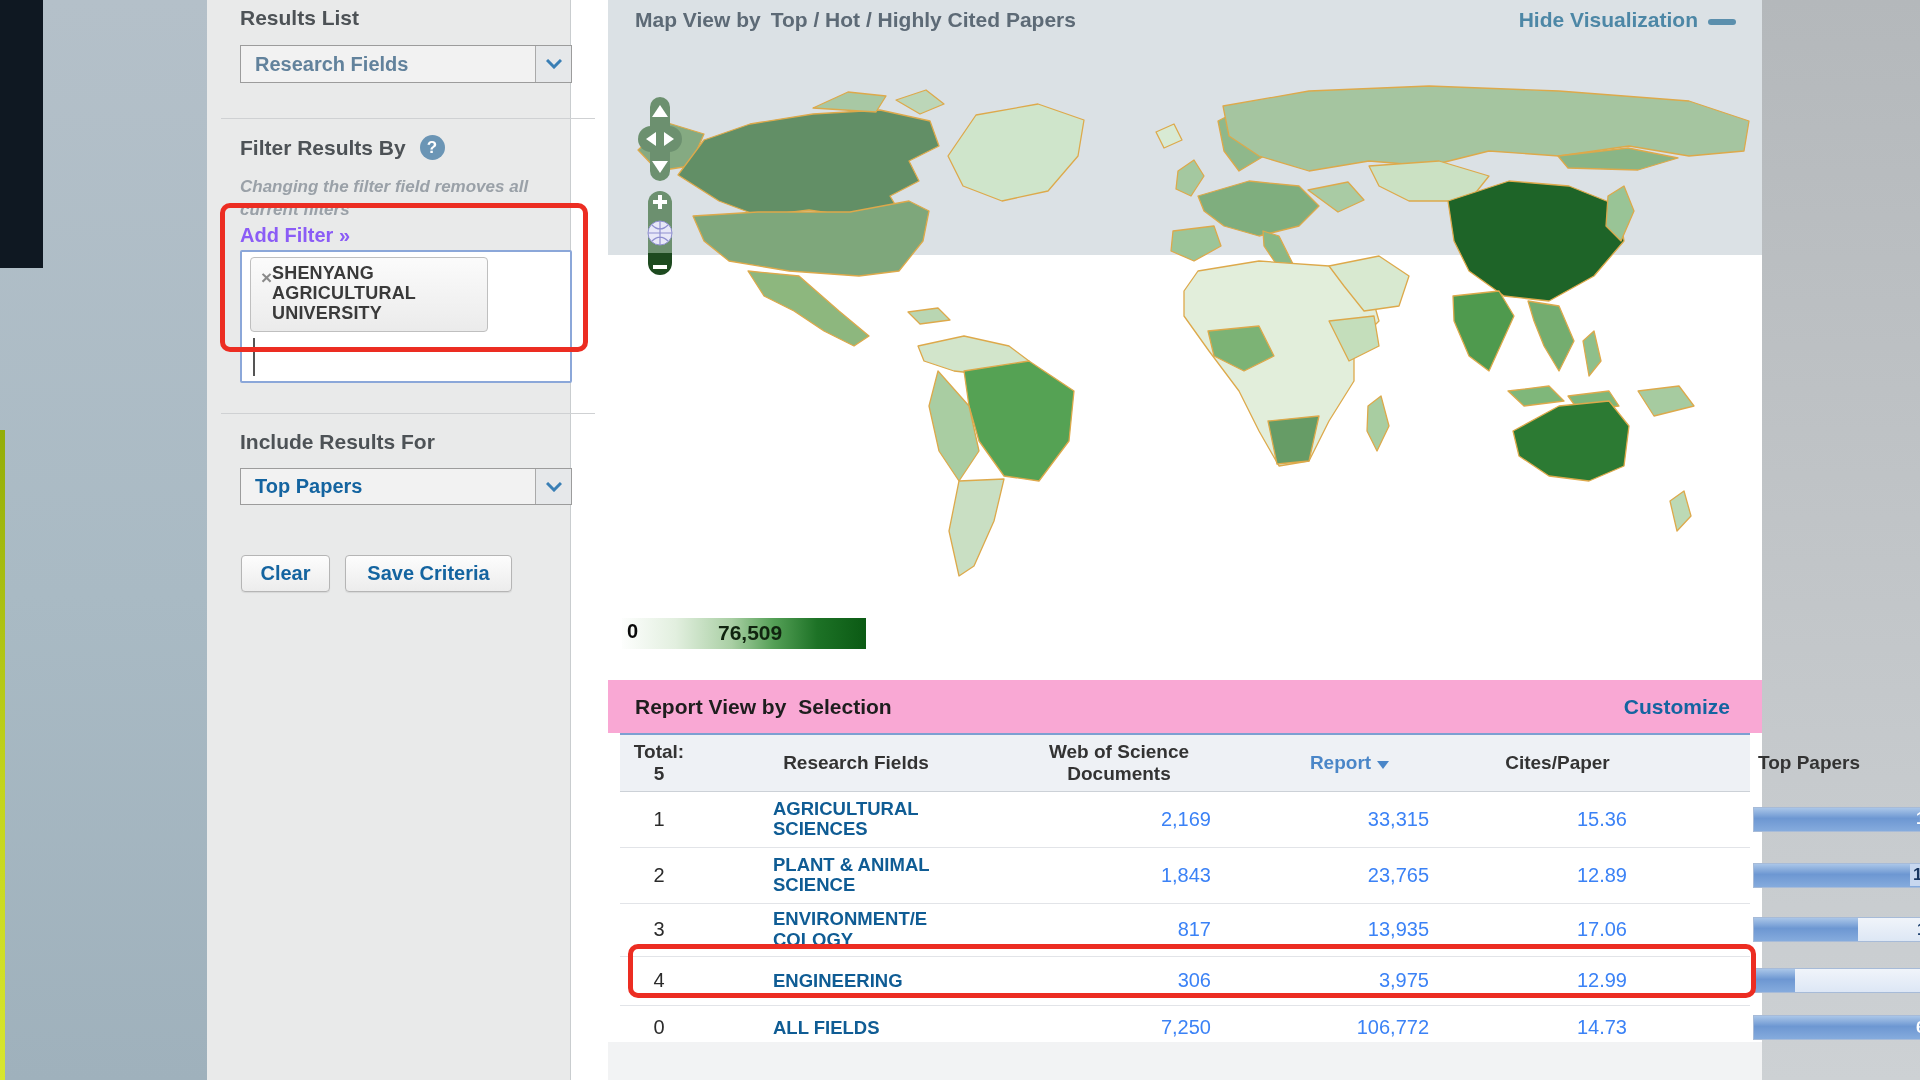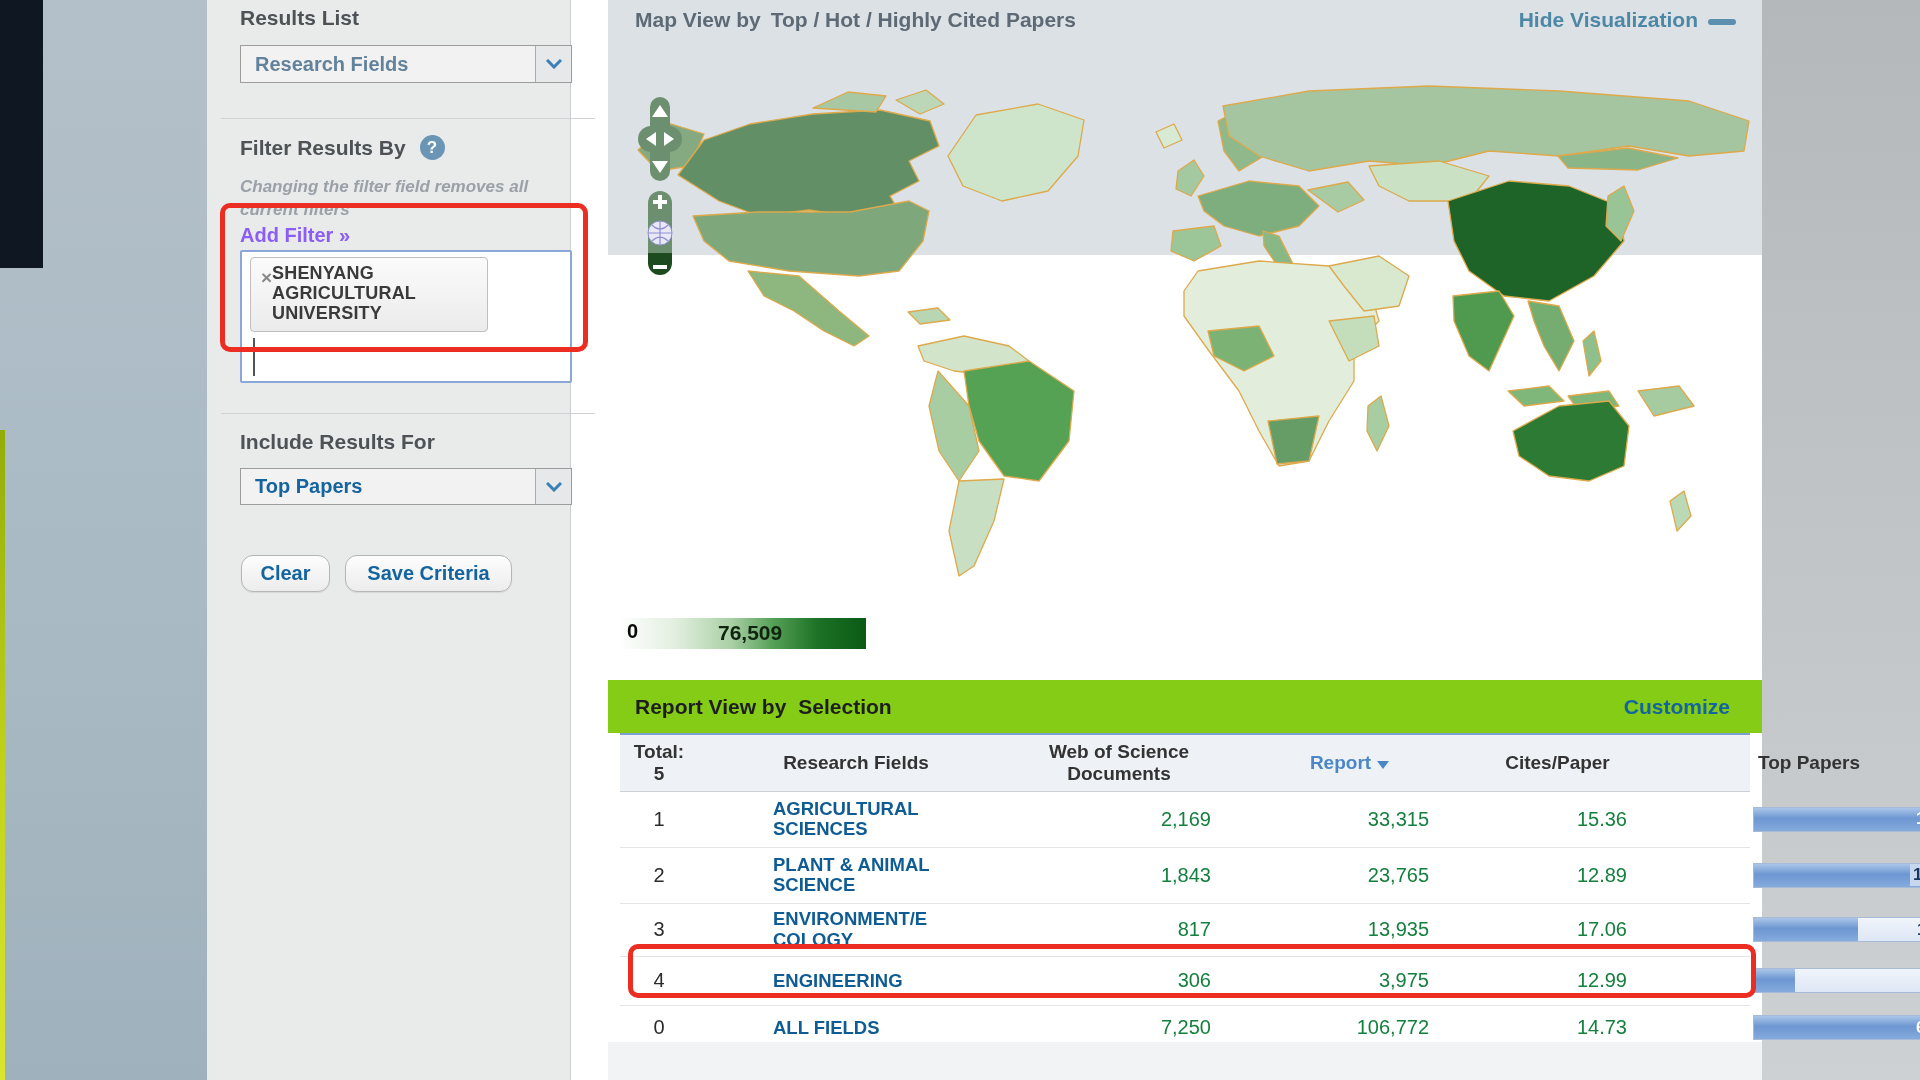--- a/index.html
+++ b/index.html
@@ -35,21 +35,21 @@
   .add-filter { position:absolute; left:33px; top:224px; font-size:20px; font-weight:bold; color:#8b5cf6; }
   .filter-box { position:absolute; left:33px; top:250px; width:332px; height:133px; background:#fff;
           border:2px solid #8ba7d9; border-radius:2px; }
   .filter-tag { position:absolute; left:8px; top:5px; width:238px; padding:6px 8px 8px 10px;
           background:linear-gradient(180deg,#fbfbfb,#ebebeb); border:1px solid #bfbfbf; border-radius:4px; }
   .tag-x { position:absolute; left:10px; top:10px; font-size:19px; font-weight:bold; color:#8a8a8a; line-height:1; }
   .tag-text { display:block; margin-left:11px; max-width:180px; font-size:18px; font-weight:bold;
           color:#3a3a3a; line-height:1.1; letter-spacing:.2px; }
   .caret { position:absolute; left:11px; top:86px; width:2px; height:38px; background:#555; }
   .btn { position:absolute; top:555px; height:37px; background:linear-gradient(180deg,#fdfdfd,#ececec);
-         border:1px solid #b5b5b5; border-radius:12px; font-size:20px; font-weight:bold; color:#1464a0;
+         border:1px solid #b5b5b5; border-radius:4px; font-size:20px; font-weight:bold; color:#1464a0;
          display:flex; align-items:center; justify-content:center; box-shadow:0 1px 1px rgba(0,0,0,.08);text-align:right; }
   .btn-clear { left:34px; width:89px; }
   .btn-save  { left:138px; width:167px; }
 
   
   .panel { position:absolute; left:401px; top:0; width:1154px; height:1080px; background:#ffffff;border-radius:18px; }
   .map-band { position:absolute; left:0; top:0; width:1154px; height:255px; background:#dbe1e5; }
   .map-title { position:absolute; left:27px; top:8px; font-size:21px; font-weight:bold; color:#5d6a76; }
   .map-title .tv { margin-left:10px; }
   .hide-link { position:absolute; right:26px; top:8px; font-size:21px; font-weight:bold; color:#4d87a6;
@@ -58,39 +58,39 @@
   .map-svg { position:absolute; left:0; top:60px; }
 
   
   .ctl { position:absolute; left:29px; top:95px; }
   .legend { position:absolute; left:14px; top:618px; width:244px; height:31px;
             background:linear-gradient(90deg,#fdfefd 0%,#e2efdf 22%,#a9cfa4 45%,#55a057 62%,#1d7226 80%,#0b5a14 100%); }
   .legend .lg-min { position:absolute; left:5px; top:2px; font-size:20px; font-weight:bold; color:#0a0a0a; }
   .legend .lg-max { position:absolute; left:96px; top:3px; font-size:21px; font-weight:bold; color:#10240f; }
 
   
-  .report-bar { position:absolute; left:0; top:680px; width:1154px; height:53px; background:#84cc16; }
+  .report-bar { position:absolute; left:0; top:680px; width:1154px; height:53px; background:#f9a8d4; }
   .report-title { position:absolute; left:27px; top:15px; font-size:21px; font-weight:bold; color:#1e1e1e; }
   .report-title .tv { margin-left:12px; }
   .customize { position:absolute; right:32px; top:15px; font-size:21px; font-weight:bold; color:#1464a0; }
 
   .table { position:absolute; left:12px; top:733px; width:1130px; }
   .trow { display:grid; grid-template-columns:78px 240px 210px 175px 165px 262px; align-items:center;gap:38px; }
   .thead { background:#eef1f5; border-top:2px solid #7ca0d1; border-bottom:1px solid #ccd1d7;
            min-height:58px; font-size:19px; font-weight:bold; color:#333; }
   .th { text-align:center; line-height:1.15; padding:6px 2px; }
   .th-cites { color:#4a86c8; }
   .sort-arrow { display:inline-block; width:0; height:0; border-left:6px solid transparent;
            border-right:6px solid transparent; border-top:8px solid #4a86c8; margin-left:6px; }
   .tbody-row { background:#fff; border-bottom:1px solid #e2e4e8; }
   .td-rank { text-align:center; font-size:20px; color:#2b2b2b; }
   .td-field { padding-left:37px; }
   .td-field span { display:inline-block; max-width:178px; font-size:18.5px; font-weight:bold;
            color:#0f5c94; line-height:1.1; }
-  .td-num { text-align:right; font-size:20px; color:#15803d; }
+  .td-num { text-align:right; font-size:20px; color:#3b82f6; }
   .pr13 { padding-right:13px; } .pr8 { padding-right:8px; }
   .td-bar { display:flex; justify-content:flex-end; }
   .bar-track { position:relative; width:187px; height:25px; border:1px solid #a7bbd8;
            background:linear-gradient(180deg,#f0f4fa,#dde7f5);text-align:center; }
   .bar-fill { position:absolute; left:0; top:0; height:100%;
            background:linear-gradient(180deg,#aac6e8 0%,#6d97d2 45%,#85abdd 100%); }
   .bar-label { position:absolute; right:4px; top:50%; transform:translateY(-50%);
            font-size:17px; font-weight:bold; }
   .bl-white { color:#fff; } .bl-dark { color:#1c3f6e; }
   .bl-chip { color:#17355f; background:#c7d7ef; padding:1px 3px; }

